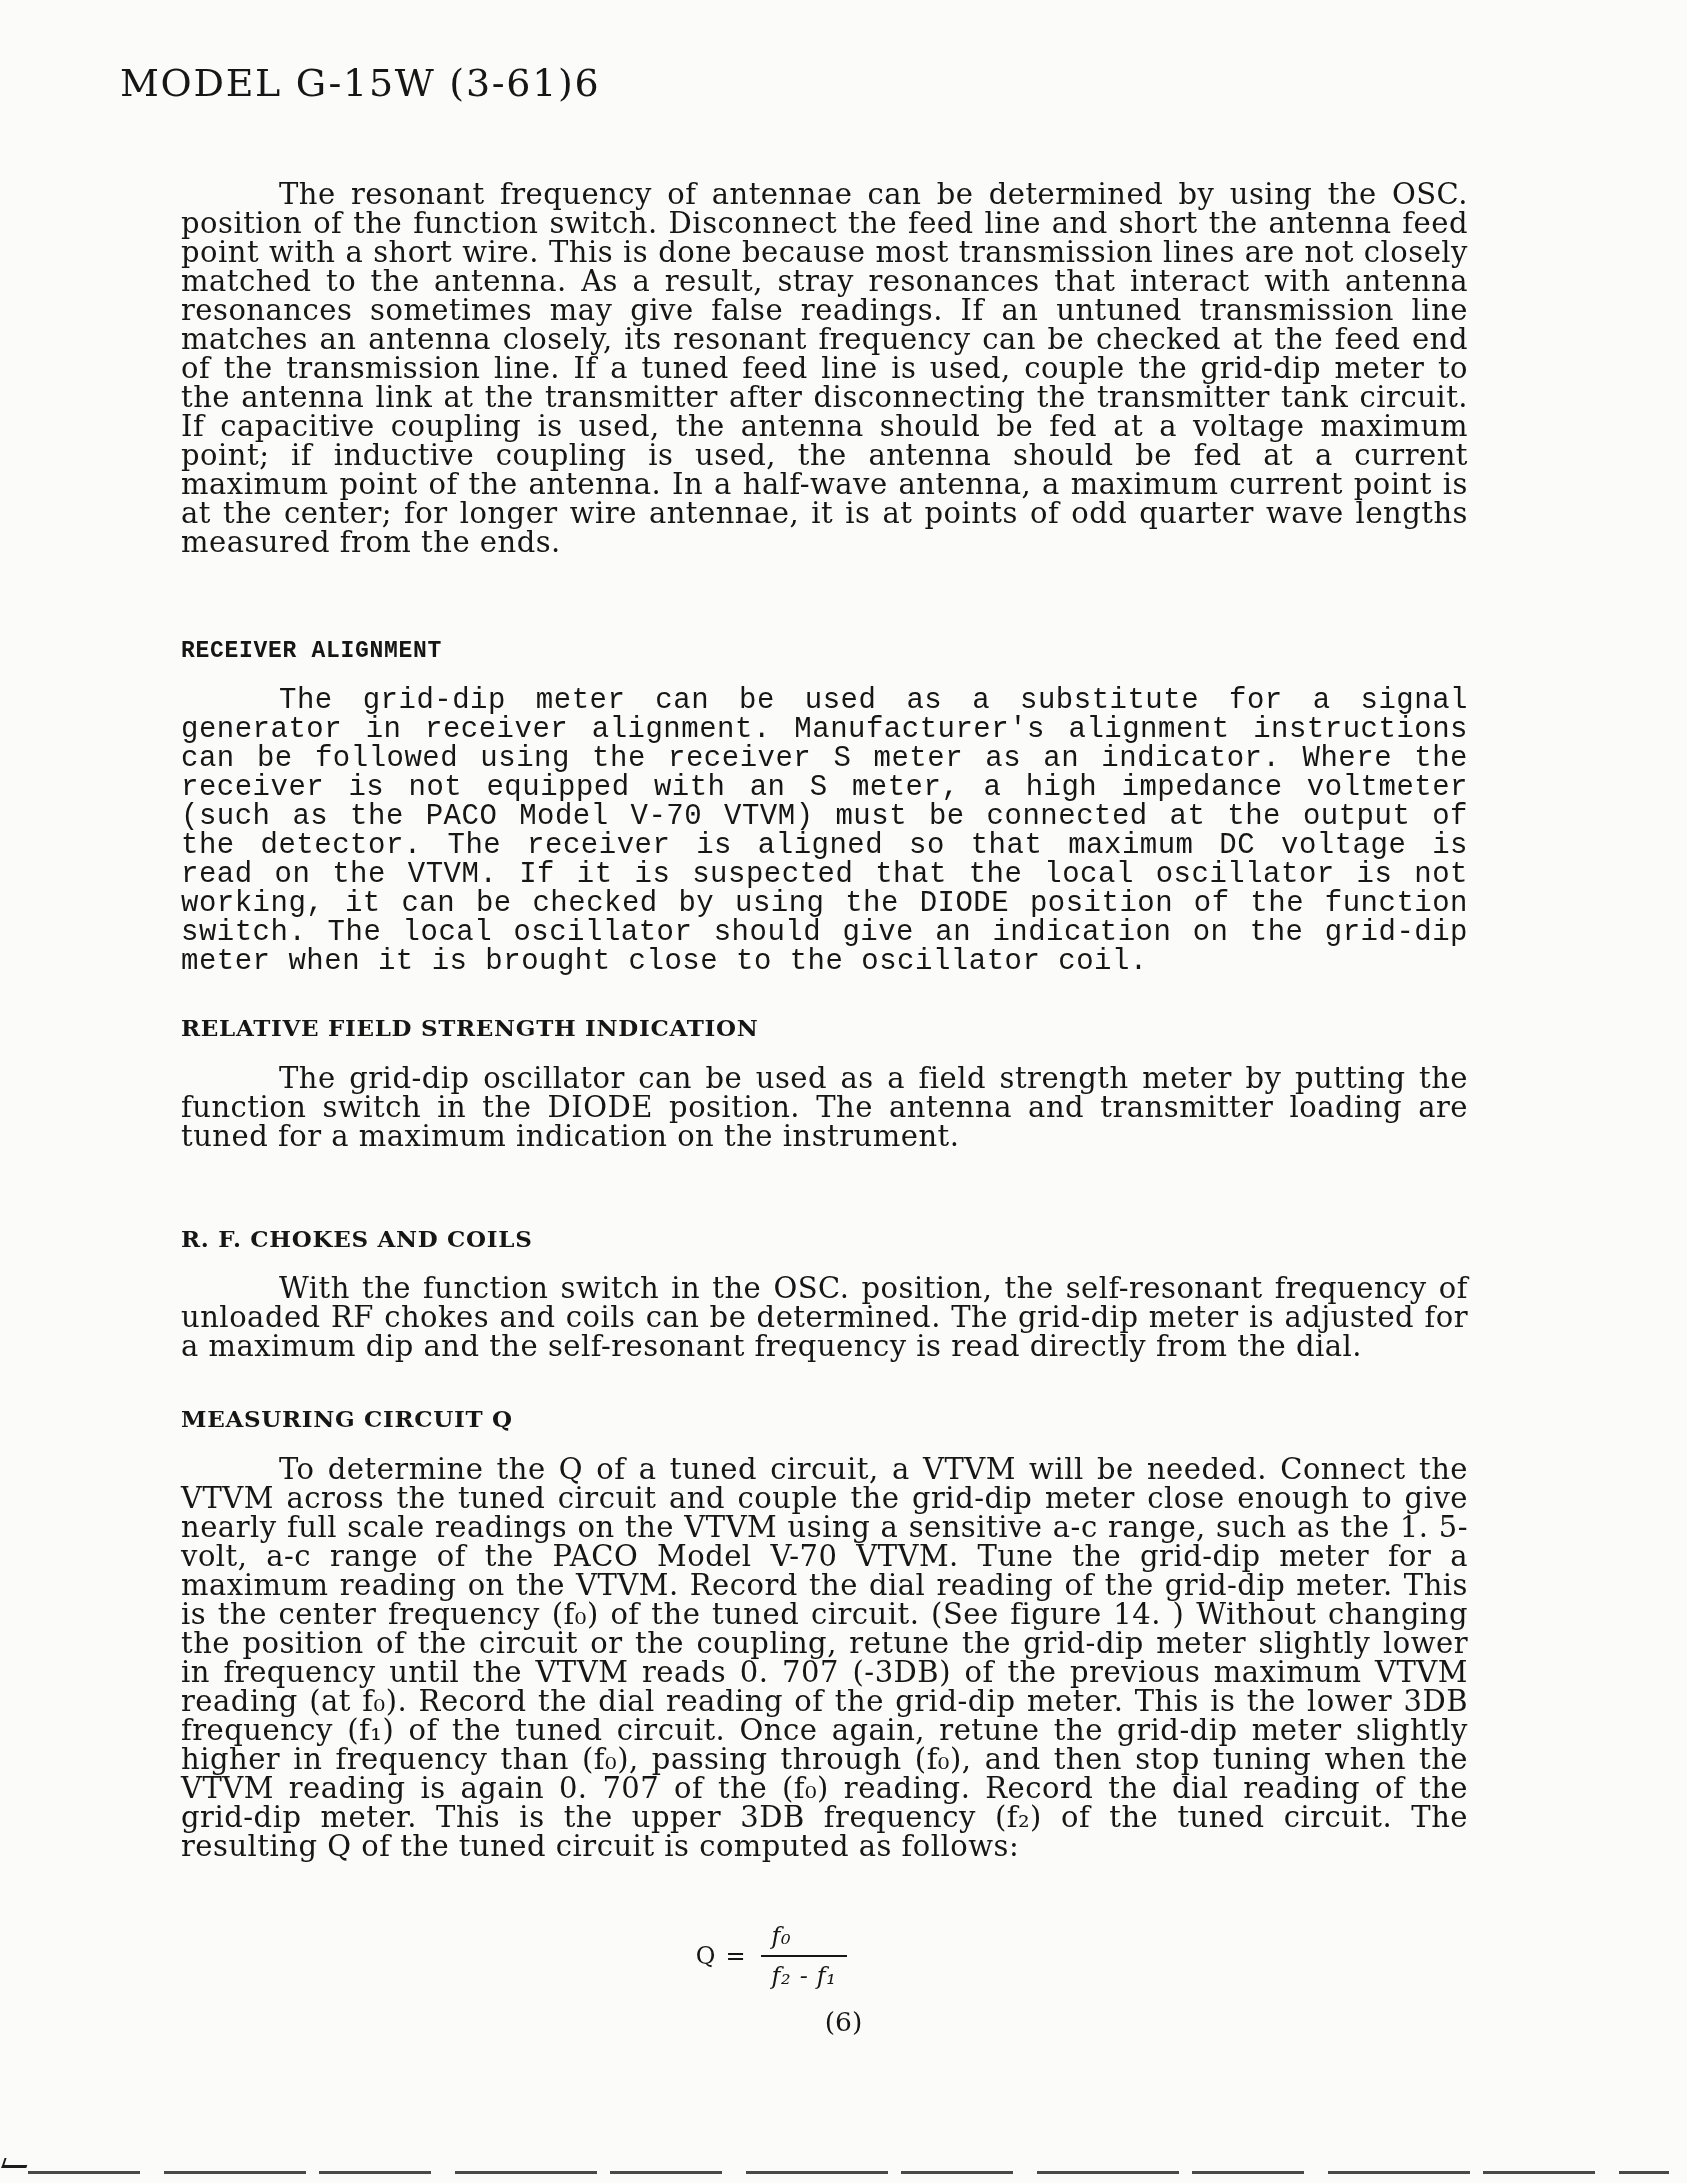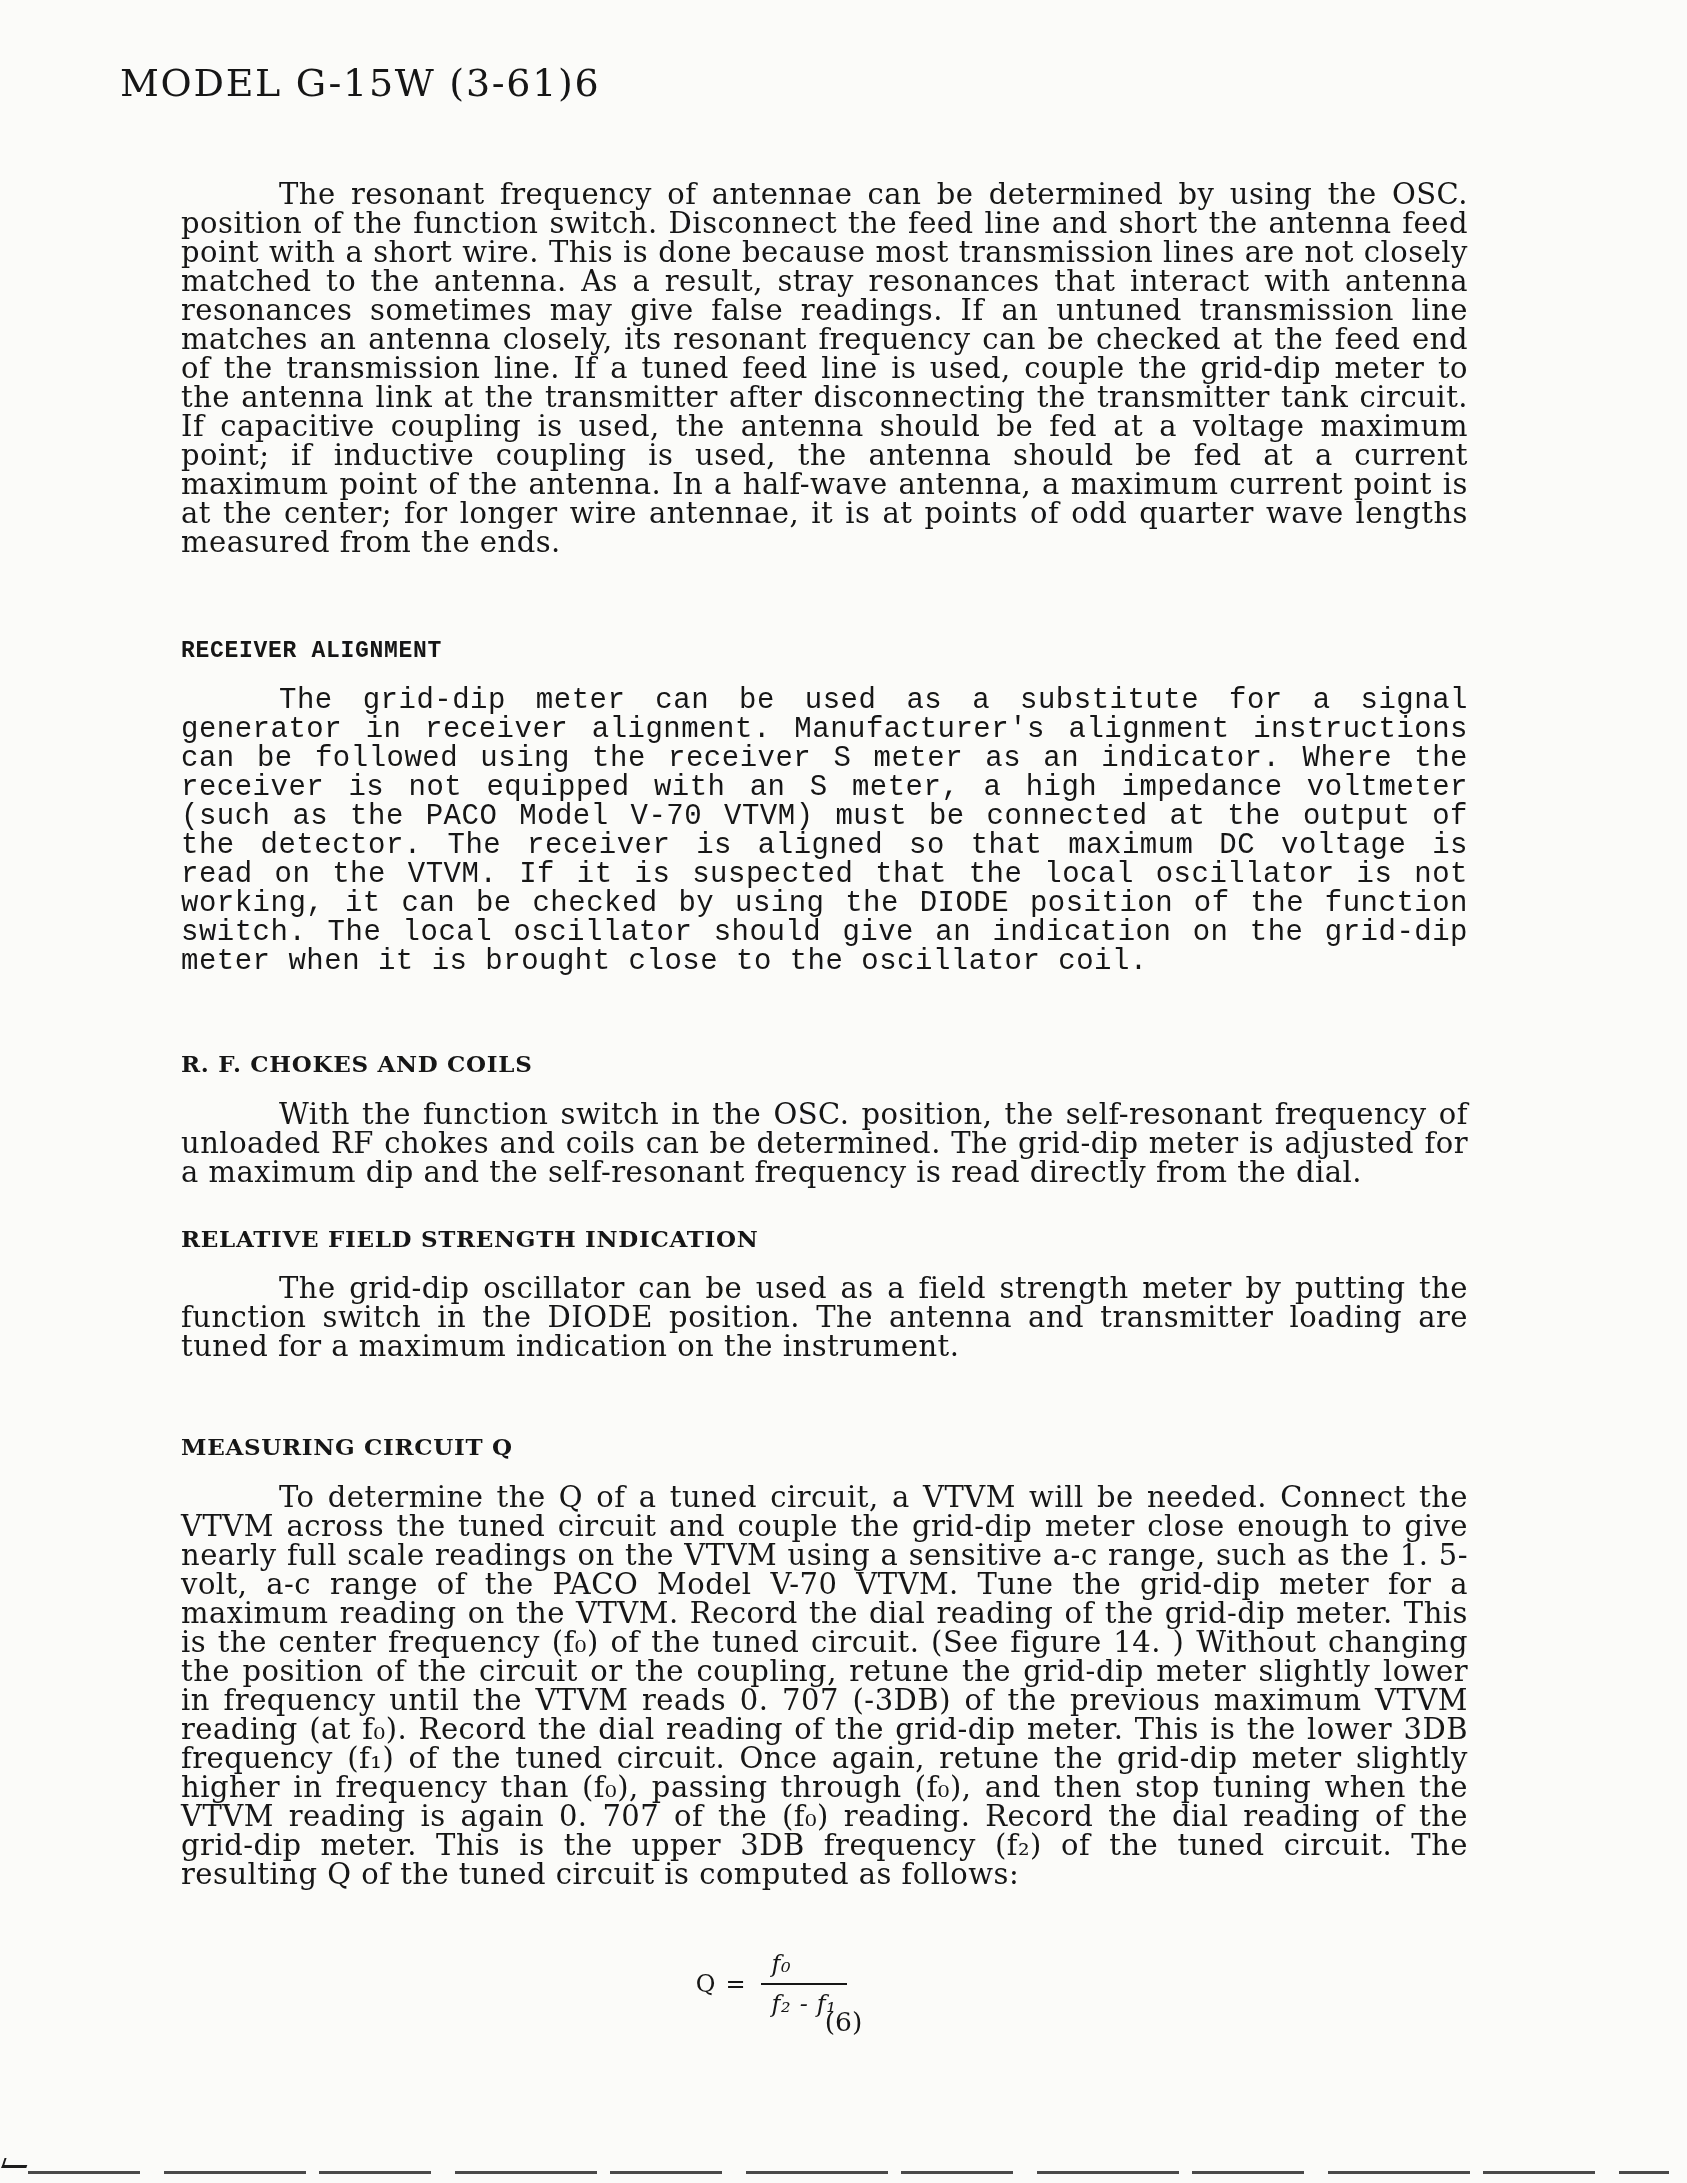--- a/index.html
+++ b/index.html
@@ -40,21 +40,21 @@
     font-size: 29px;
     line-height: 29px;
     letter-spacing: 0.5px;
     text-align: justify;
     text-indent: 98px;
   }
   .sec { margin-top: 0; }
   .sec.sec-2 { margin-top: 81px; font-family: Liberation Mono, monospace; }
   .sec.sec-3 { margin-top: 38px; }
   .sec.sec-4 { margin-top: 74px; }
-  .sec.sec-5 { margin-top: 72px; }
+  .sec.sec-5 { margin-top: 44px; }
 
   .formula {
     margin-top: 61px;
     display: flex;
     justify-content: center;
     align-items: center;
     font-size: 24px;
     letter-spacing: 0.7px;
     transform: translateX(-53px);
   }
@@ -112,28 +112,28 @@
 
   <div class="sec sec-1">
     <p class="section-body">The resonant frequency of antennae can be determined by using the OSC. position of the function switch. Disconnect the feed line and short the antenna feed point with a short wire. This is done because most transmission lines are not closely matched to the antenna. As a result, stray resonances that interact with antenna resonances sometimes may give false readings. If an untuned transmission line matches an antenna closely, its resonant frequency can be checked at the feed end of the transmission line. If a tuned feed line is used, couple the grid-dip meter to the antenna link at the transmitter after disconnecting the transmitter tank circuit. If capacitive coupling is used, the antenna should be fed at a voltage maximum point; if inductive coupling is used, the antenna should be fed at a current maximum point of the antenna. In a half-wave antenna, a maximum current point is at the center; for longer wire antennae, it is at points of odd quarter wave lengths measured from the ends.</p>
   </div>
 
   <div class="sec sec-2">
     <h2 class="section-heading">RECEIVER ALIGNMENT</h2>
     <p class="section-body">The grid-dip meter can be used as a substitute for a signal generator in receiver alignment. Manufacturer's alignment instructions can be followed using the receiver S meter as an indicator. Where the receiver is not equipped with an S meter, a high impedance voltmeter (such as the PACO Model V-70 VTVM) must be connected at the output of the detector. The receiver is aligned so that maximum DC voltage is read on the VTVM. If it is suspected that the local oscillator is not working, it can be checked by using the DIODE position of the function switch. The local oscillator should give an indication on the grid-dip meter when it is brought close to the oscillator coil.</p>
   </div>
 
+  <div class="sec sec-3">
+    <h2 class="section-heading">RELATIVE FIELD STRENGTH INDICATION</h2>
+    <p class="section-body">The grid-dip oscillator can be used as a field strength meter by putting the function switch in the DIODE position. The antenna and transmitter loading are tuned for a maximum indication on the instrument.</p>
+  </div>
+
   <div class="sec sec-4">
     <h2 class="section-heading">R. F.  CHOKES AND COILS</h2>
     <p class="section-body">With the function switch in the OSC. position, the self-resonant frequency of unloaded RF chokes and coils can be determined. The grid-dip meter is adjusted for a maximum dip and the self-resonant frequency is read directly from the dial.</p>
-  </div>
-
-  <div class="sec sec-3">
-    <h2 class="section-heading">RELATIVE FIELD STRENGTH INDICATION</h2>
-    <p class="section-body">The grid-dip oscillator can be used as a field strength meter by putting the function switch in the DIODE position. The antenna and transmitter loading are tuned for a maximum indication on the instrument.</p>
   </div>
 
   <div class="sec sec-5">
     <h2 class="section-heading">MEASURING CIRCUIT Q</h2>
     <p class="section-body">To determine the Q of a tuned circuit, a VTVM will be needed. Connect the VTVM across the tuned circuit and couple the grid-dip meter close enough to give nearly full scale readings on the VTVM using a sensitive a-c range, such as the 1. 5-volt, a-c range of the PACO Model V-70 VTVM. Tune the grid-dip meter for a maximum reading on the VTVM. Record the dial reading of the grid-dip meter. This is the center frequency (f₀) of the tuned circuit. (See figure 14. ) Without changing the position of the circuit or the coupling, retune the grid-dip meter slightly lower in frequency until the VTVM reads 0. 707 (-3DB) of the previous maximum VTVM reading (at f₀). Record the dial reading of the grid-dip meter. This is the lower 3DB frequency (f₁) of the tuned circuit. Once again, retune the grid-dip meter slightly higher in frequency than (f₀), passing through (f₀), and then stop tuning when the VTVM reading is again 0. 707 of the (f₀) reading. Record the dial reading of the grid-dip meter. This is the upper 3DB frequency (f₂) of the tuned circuit. The resulting Q of the tuned circuit is computed as follows:</p>
   </div>
 
   <div class="formula">
     <span class="lhs">Q</span>
     <span class="eq">=</span>

